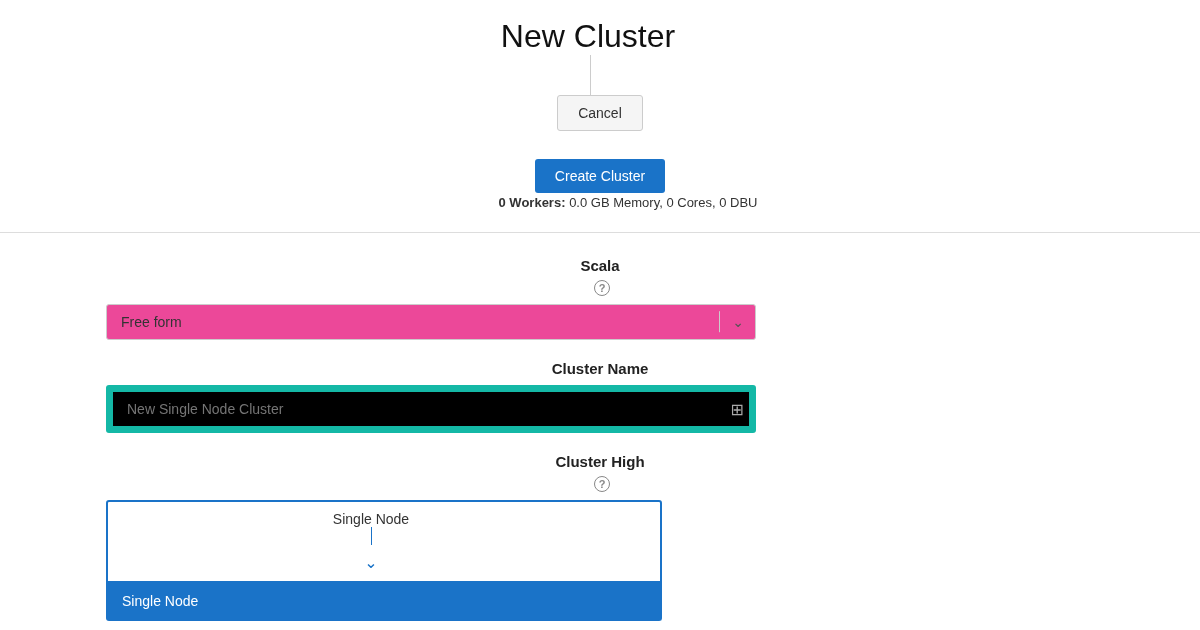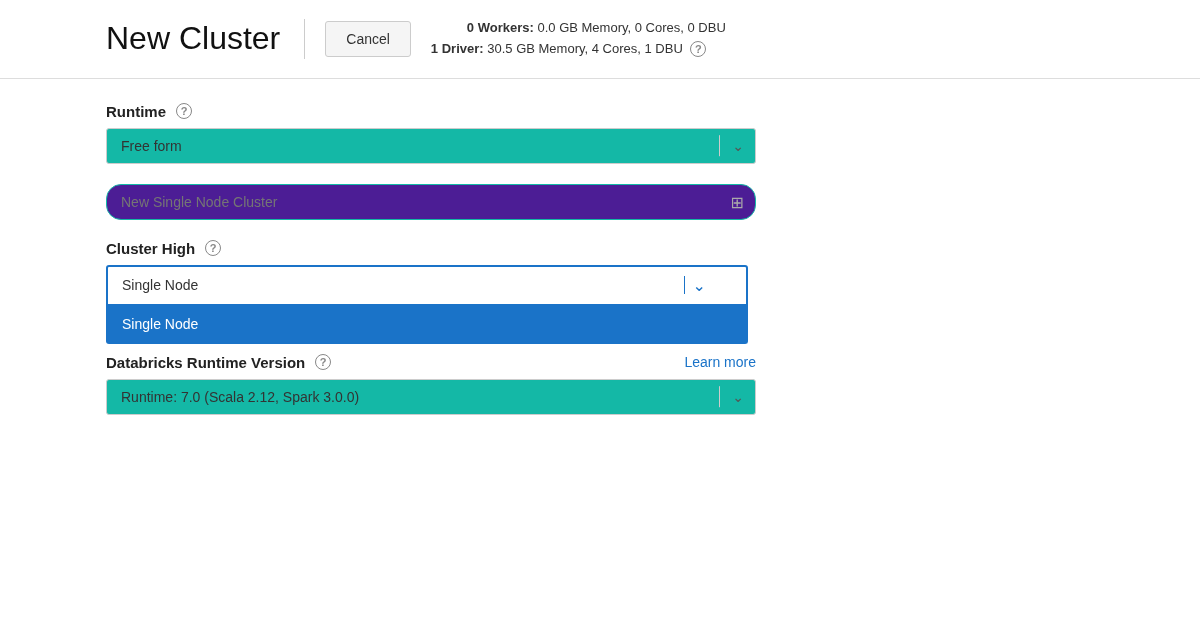--- a/index.html
+++ b/index.html
@@ -1,18 +1,19 @@
 <!DOCTYPE html>
 <html><head>
   <meta charset="utf-8">
   <style>
     * {
       box-sizing: border-box;
       margin: 0;
       padding: 0;
+      flex-direction: column;
     }
 
     body {
       font-family: -apple-system, BlinkMacSystemFont, 'Segoe UI', Helvetica, Arial, sans-serif;
       background: #ffffff;
       color: #333333;
       width: 1200px;
       height: 630px;
       overflow: hidden;
     }
@@ -128,21 +129,21 @@
       width: 650px;
     }
 
     .select-field {
       width: 100%;
       padding: 9px 40px 9px 14px;
       border: 1px solid #cccccc;
       border-radius: 3px;
       font-size: 14px;
       color: #333333;
-      background: #14b8a6;
+      background: #ec4899;
       appearance: none;
       cursor: pointer;
     }
 
     .select-divider {
       position: absolute;
       right: 36px;
       top: 50%;
       transform: translateY(-50%);
       height: 60%;
@@ -161,43 +162,43 @@
     }
 
     .input-wrapper {
       position: relative;
       width: 650px;
     }
 
     .text-input {
       width: 100%;
       padding: 9px 40px 9px 14px;
-      border: 1px solid #14b8a6;
-      border-radius: 15px;
+      border: 7px solid #14b8a6;
+      border-radius: 3px;
       font-size: 14px;
       color: #888888;
-      background: #4c1d95;
+      background: #000000;
     }
 
     .input-icon {
       position: absolute;
       right: 12px;
       top: 50%;
       transform: translateY(-50%);
       color: #aaaaaa;
       font-size: 16px;
     }
 
     .cluster-mode-section {
       position: relative;
     }
 
     .dropdown-container {
       position: relative;
-      width: 642px;
+      width: 556px;
     }
 
     .dropdown-trigger {
       width: 100%;
       padding: 9px 40px 9px 14px;
       border: 2px solid #1a73c8;
       border-radius: 3px 3px 0 0;
       font-size: 14px;
       color: #333333;
       background: #ffffff;
@@ -256,49 +257,46 @@
     }
   </style>
 </head>
 <body>
 
 <div class="header">
   <h1 class="page-title">New Cluster</h1>
   <div class="header-divider"></div>
   <div class="header-buttons">
     <button class="btn-cancel">Cancel</button>
+    <button class="btn-create">Create Cluster</button>
   </div>
   <div class="header-info">
     <div class="workers">
       <strong>0 Workers:</strong>
       <span>0.0 GB Memory, 0 Cores, 0 DBU</span>
     </div>
-    <div class="driver">
-      <strong>1 Driver:</strong>
-      <span>30.5 GB Memory, 4 Cores, 1 DBU</span>
-      <span class="help-icon">?</span>
-    </div>
   </div>
 </div>
 
 <div class="main-content">
 
   <div class="field-section">
     <div class="field-label">
-      <span>Runtime</span>
+      <span>Scala</span>
       <span class="help-icon">?</span>
     </div>
     <div class="select-wrapper">
       <div class="select-field">Free form</div>
       <div class="select-divider"></div>
       <div class="select-chevron">⌄</div>
     </div>
   </div>
 
   <div class="field-section">
+    <div class="field-label">Cluster Name</div>
     <div class="input-wrapper">
       <input class="text-input" type="text" placeholder="New Single Node Cluster" style="">
       <span class="input-icon">⊞</span>
     </div>
   </div>
 
   <div class="field-section cluster-mode-section">
     <div class="field-label">
       <span>Cluster High</span>
       <span class="help-icon">?</span>

